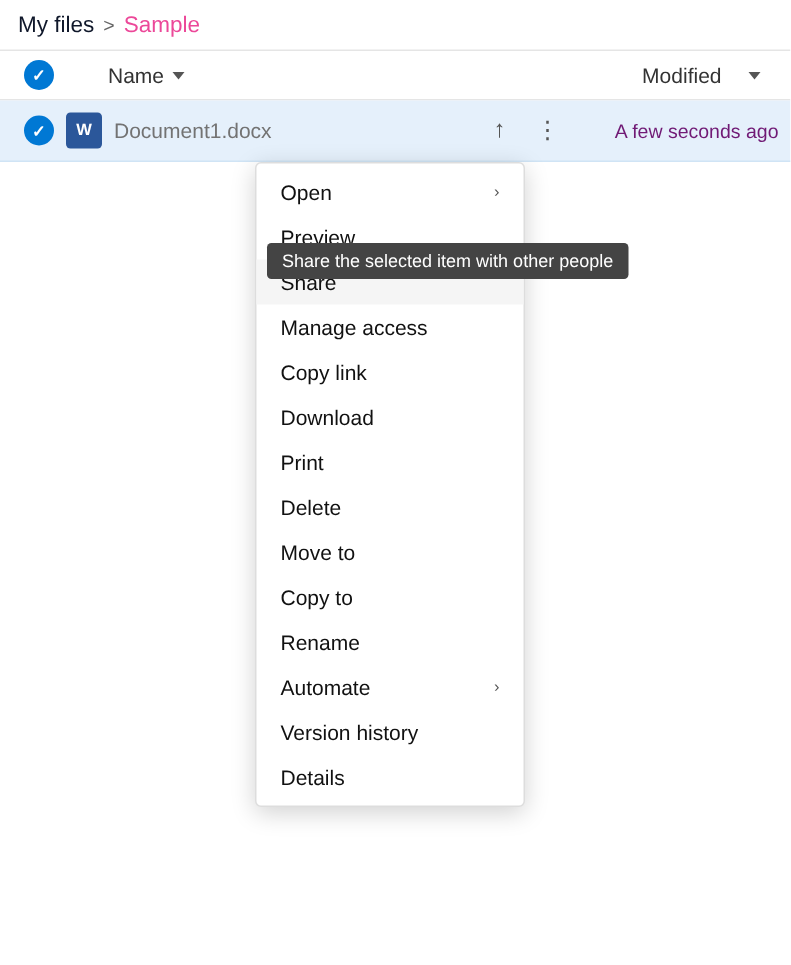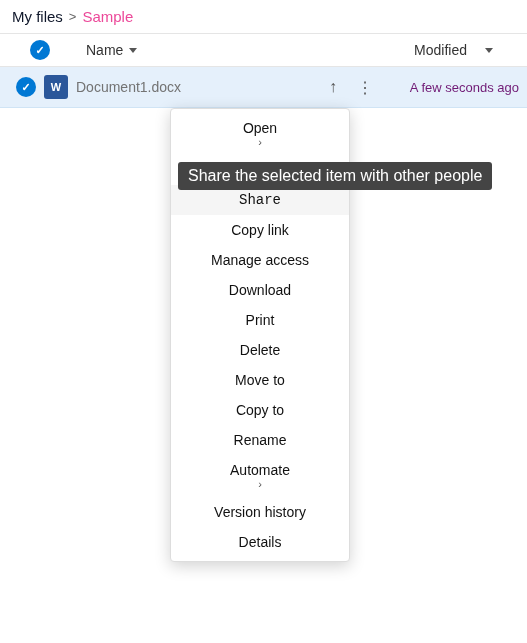--- a/index.html
+++ b/index.html
@@ -32,21 +32,21 @@
     }
     .breadcrumb-current {
       font-weight: 400;
       color: #ec4899;
     }
 
     
     .column-header {
       display: flex;
       align-items: center;
-      padding: 6px 22px;
+      padding: 6px 8px;
       border-bottom: 1px solid #e5e5e5;
       border-top: 1px solid #e5e5e5;
       background: #fff;
     }
     .col-check {
       width: 36px;
       display: flex;
       align-items: center;
       justify-content: center;
     }
@@ -163,46 +163,44 @@
     }
     .menu-item {
       display: flex;
       align-items: center;
       justify-content: space-between;
       padding: 7px 16px;
       cursor: pointer;
       font-size: 14px;
       color: #111;
       position: relative;
-      flex-direction: column;
     }
     .menu-item .chevron {
       font-size: 11px;
       color: #555;
     }
 
     
     .tooltip {
       position: absolute;
       left: 178px;
       top: 162px;
       background: #444;
       color: #fff;
-      font-size: 16px;
+      font-size: 12px;
       padding: 5px 10px;
       border-radius: 3px;
       white-space: nowrap;
       z-index: 200;
       pointer-events: none;
     }
 
     
     .menu-item.highlighted {
       background: #f5f5f5;
-      font-family: Liberation Mono, monospace;
     }
 
     
     .chevron-down {
       display: inline-block;
       width: 0;
       height: 0;
       border-left: 4px solid transparent;
       border-right: 4px solid transparent;
       border-top: 5px solid #555;
@@ -258,24 +256,24 @@
     <span>Open</span>
     <span class="chevron">›</span>
   </div>
   <div class="menu-item">
     <span>Preview</span>
   </div>
   <div class="menu-item highlighted">
     <span>Share</span>
   </div>
   <div class="menu-item">
+    <span>Manage access</span>
+  </div>
+  <div class="menu-item">
     <span>Copy link</span>
-  </div>
-  <div class="menu-item">
-    <span>Manage access</span>
   </div>
   <div class="menu-item">
     <span>Download</span>
   </div>
   <div class="menu-item">
     <span>Print</span>
   </div>
   <div class="menu-item">
     <span>Delete</span>
   </div>

